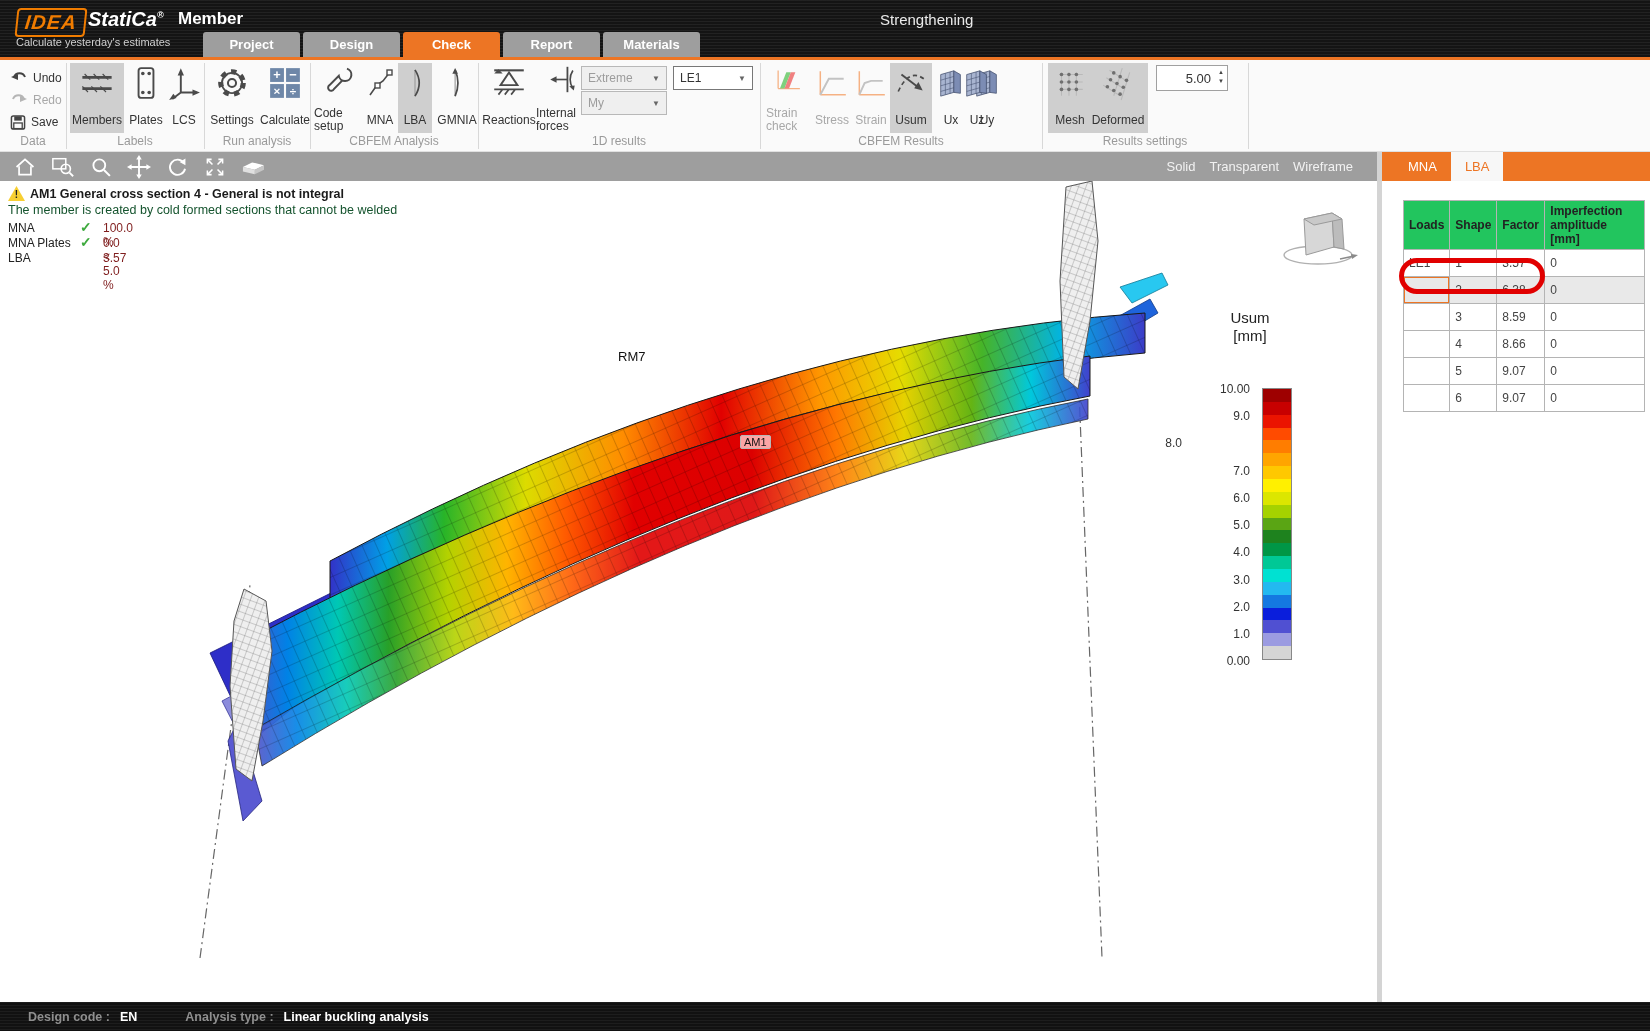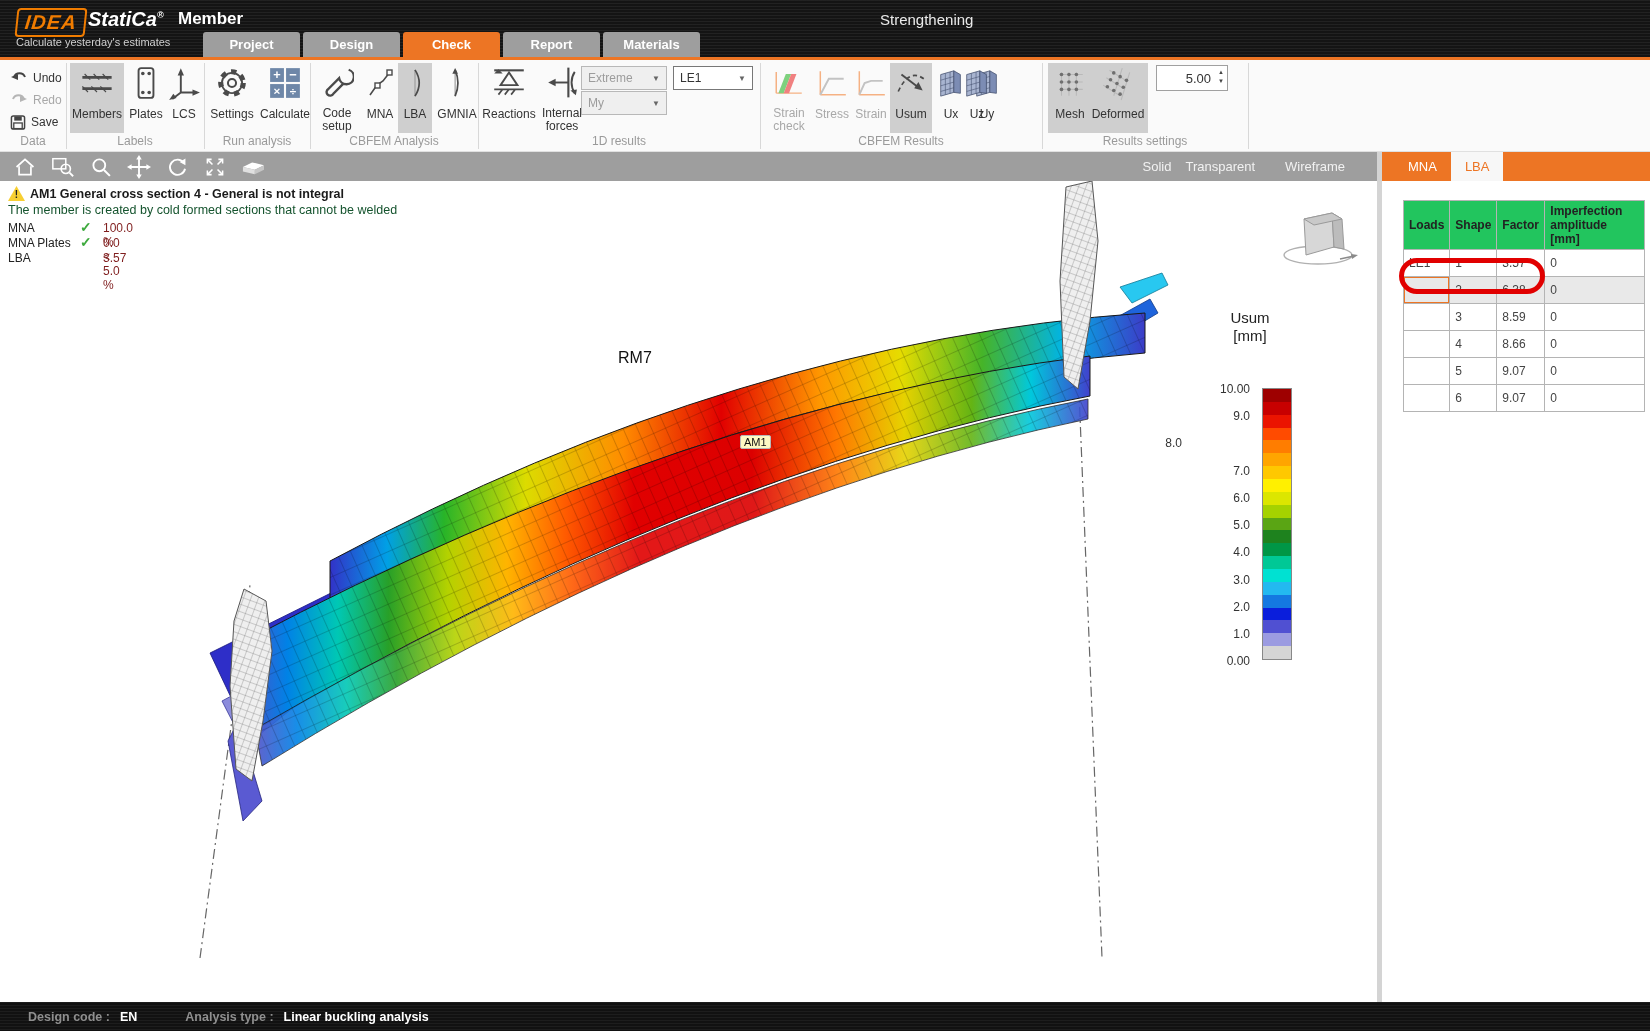--- a/index.html
+++ b/index.html
@@ -18,21 +18,21 @@
   .tagline{left:16px;top:36px;color:#cfcfcf;font-size:11px}
   .project-name{left:880px;top:11px;color:#eaeaea;font-size:15px}
   .navtab{top:32px;height:25px;width:97px;background:#9e9e9e;color:#fff;font-weight:bold;font-size:13px;
     display:flex;align-items:center;justify-content:center;border-radius:3px 3px 0 0;cursor:pointer}
   .navtab.active{background:#ed7524}
   
   .ribbon{left:0;top:60px;width:1650px;height:92px;background:#fafafa;border-bottom:1px solid #e0e0e0}
   .rsep{top:3px;width:1px;height:86px;background:#d8d8d8}
   .rgrouplbl{top:74px;height:16px;color:#9a9a9a;font-size:12px;text-align:center}
   .rbtn{top:3px;height:70px;display:flex;flex-direction:column;align-items:center;padding-top:2px;cursor:pointer;color:#333}
-  .rbtn .lbl{margin-top:7px;text-align:center;line-height:13px;font-size:12px}
+  .rbtn .lbl{margin-top:13px;line-height:13px;font-size:12px}
   .rbtn.sel{background:#cfcfcf}
   .rbtn.dis{color:#a8a8a8}
   .smallbtn{height:20px;display:flex;align-items:center;gap:5px;cursor:pointer;font-size:12px}
   .smallbtn.dis{color:#a8a8a8}
   .ddl{height:24px;border:1px solid #b8b8b8;background:#fff;display:flex;align-items:center;
     justify-content:space-between;padding:0 6px;font-size:12px;cursor:pointer}
   .ddl.dis{background:#efefef;color:#9c9c9c}
   .ddl .arr{font-size:8px;color:#666}
   .spinner{height:26px;border:1px solid #a0a0a0;background:#fff;display:flex;align-items:center;justify-content:flex-end;
     padding-right:16px;font-size:13px;position:absolute}
@@ -57,22 +57,22 @@
   
   .canvas{left:0;top:181px;width:1377px;height:821px;background:#fff;overflow:hidden;cursor:default}
   .warn-title{left:30px;top:6px;font-weight:bold;font-size:12.5px;color:#1a1a1a}
   .warn-body{left:8px;top:22px;font-size:12.5px;color:#14532d}
   .chk-label{font-size:12px;color:#222}
   .chk-mark{color:#3faa3f;font-weight:bold;font-size:14px}
   .chk-value{font-size:12px;color:#7f1d1d}
   .warn-tri{left:8px;top:5px;width:17px;height:15px;background:#f7cf33;
     clip-path:polygon(50% 0,100% 100%,0 100%);display:flex;align-items:flex-end;justify-content:center;
     font-size:10px;font-weight:bold;color:#222;line-height:12px}
-  .model-label{font-size:16px;color:#111}
-  .model-label.boxed{font-size:11px;background:#fef9c3;border:1px solid #b8b8b8;padding:0 3px;border-radius:2px}
+  .model-label{font-size:13px;color:#111}
+  .model-label.boxed{font-size:11px;background:#fca5a5;border:1px solid #b8b8b8;padding:0 3px;border-radius:2px}
   
   .legend-title{font-size:15px;color:#222;text-align:center;line-height:18px}
   .legend-bar{border:1px solid #888;display:flex;flex-direction:column}
   .legend-bar div{flex:1}
   .legend-tick{font-size:12px;color:#333;text-align:right;width:46px}
   
   .statusbar{left:0;top:1002px;width:1650px;height:29px;background:#111;
     background-image:repeating-linear-gradient(180deg,rgba(255,255,255,.05) 0 1px,rgba(0,0,0,0) 1px 3px);
     display:flex;align-items:center;gap:10px;padding-left:28px}
   .sb-lbl{color:#8f8f8f;font-weight:bold;font-size:12.5px}
@@ -388,22 +388,22 @@
   </div>
   <div class="vicon" style="margin-left:8px">
     <svg width="26" height="22" viewBox="0 0 28 24">
       <polygon points="3,12 13,7 26,10 16,15" fill="#fff"></polygon>
       <polygon points="3,12 16,15 16,20 3,17" fill="#e0e0e0"></polygon>
       <polygon points="16,15 26,10 26,15 16,20" fill="#c6c6c6"></polygon>
     </svg>
   </div>
   <div style="flex:1"></div>
   <div class="vmode" style="margin-right:14px">Solid</div>
-  <div class="vmode" style="margin-right:30px">Transparent</div>
-  <div class="vmode" style="margin-right:32px">Wireframe</div>
+  <div class="vmode" style="margin-right:14px">Transparent</div>
+  <div class="vmode" style="margin-right:24px">Wireframe</div>
 </div>
 
 <div class="abs canvas">
 
   <div class="abs warn-tri">!</div>
   <div class="abs warn-title">AM1 General cross section 4 - General is not integral</div>
   <div class="abs warn-body">The member is created by cold formed sections that cannot be welded</div>
   <div class="abs" style="left:8px;top:40px">
     <span class="chk-label abs" style="left:0;top:0;width:70px">MNA</span>
     <span class="chk-mark abs" style="left:72px;top:-2px">✓</span>

